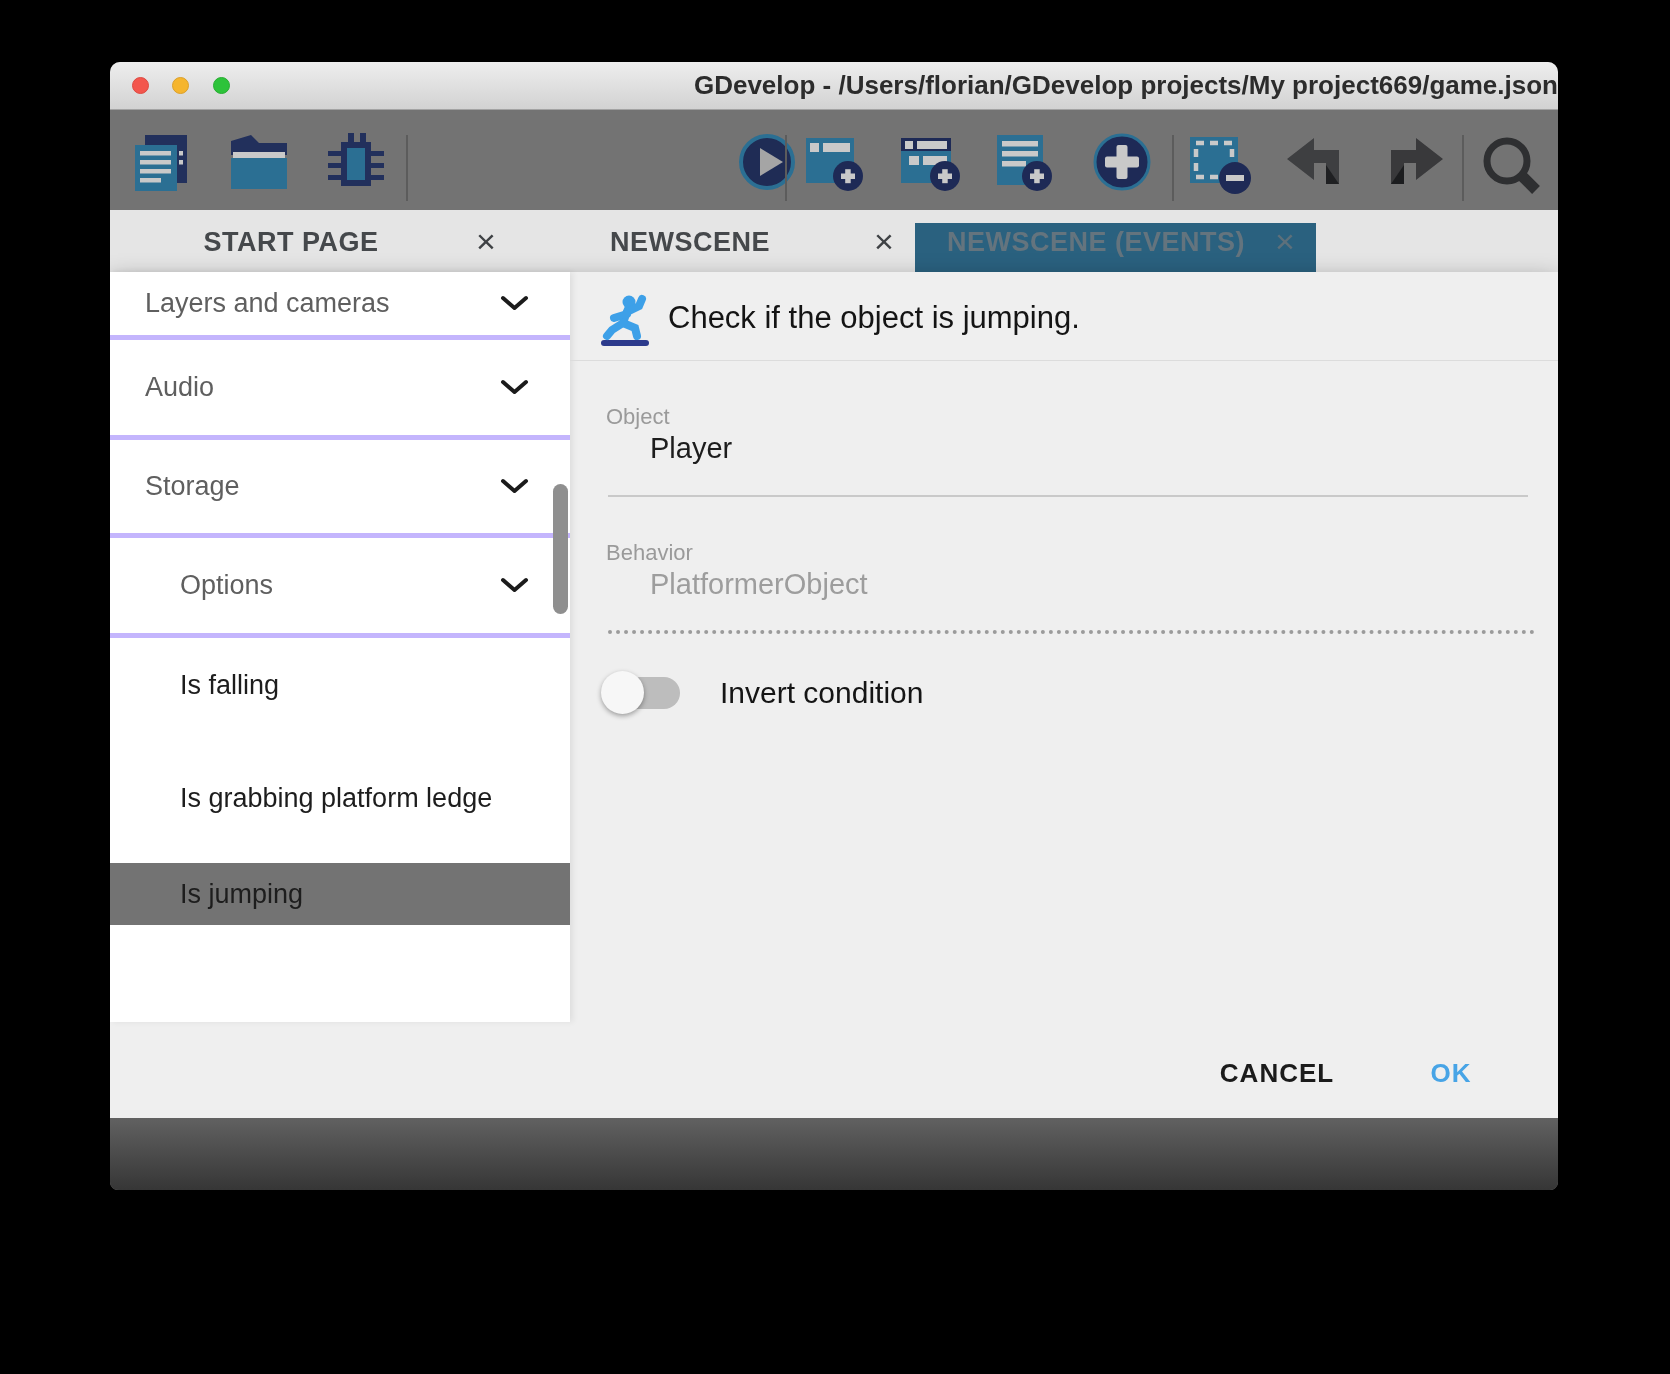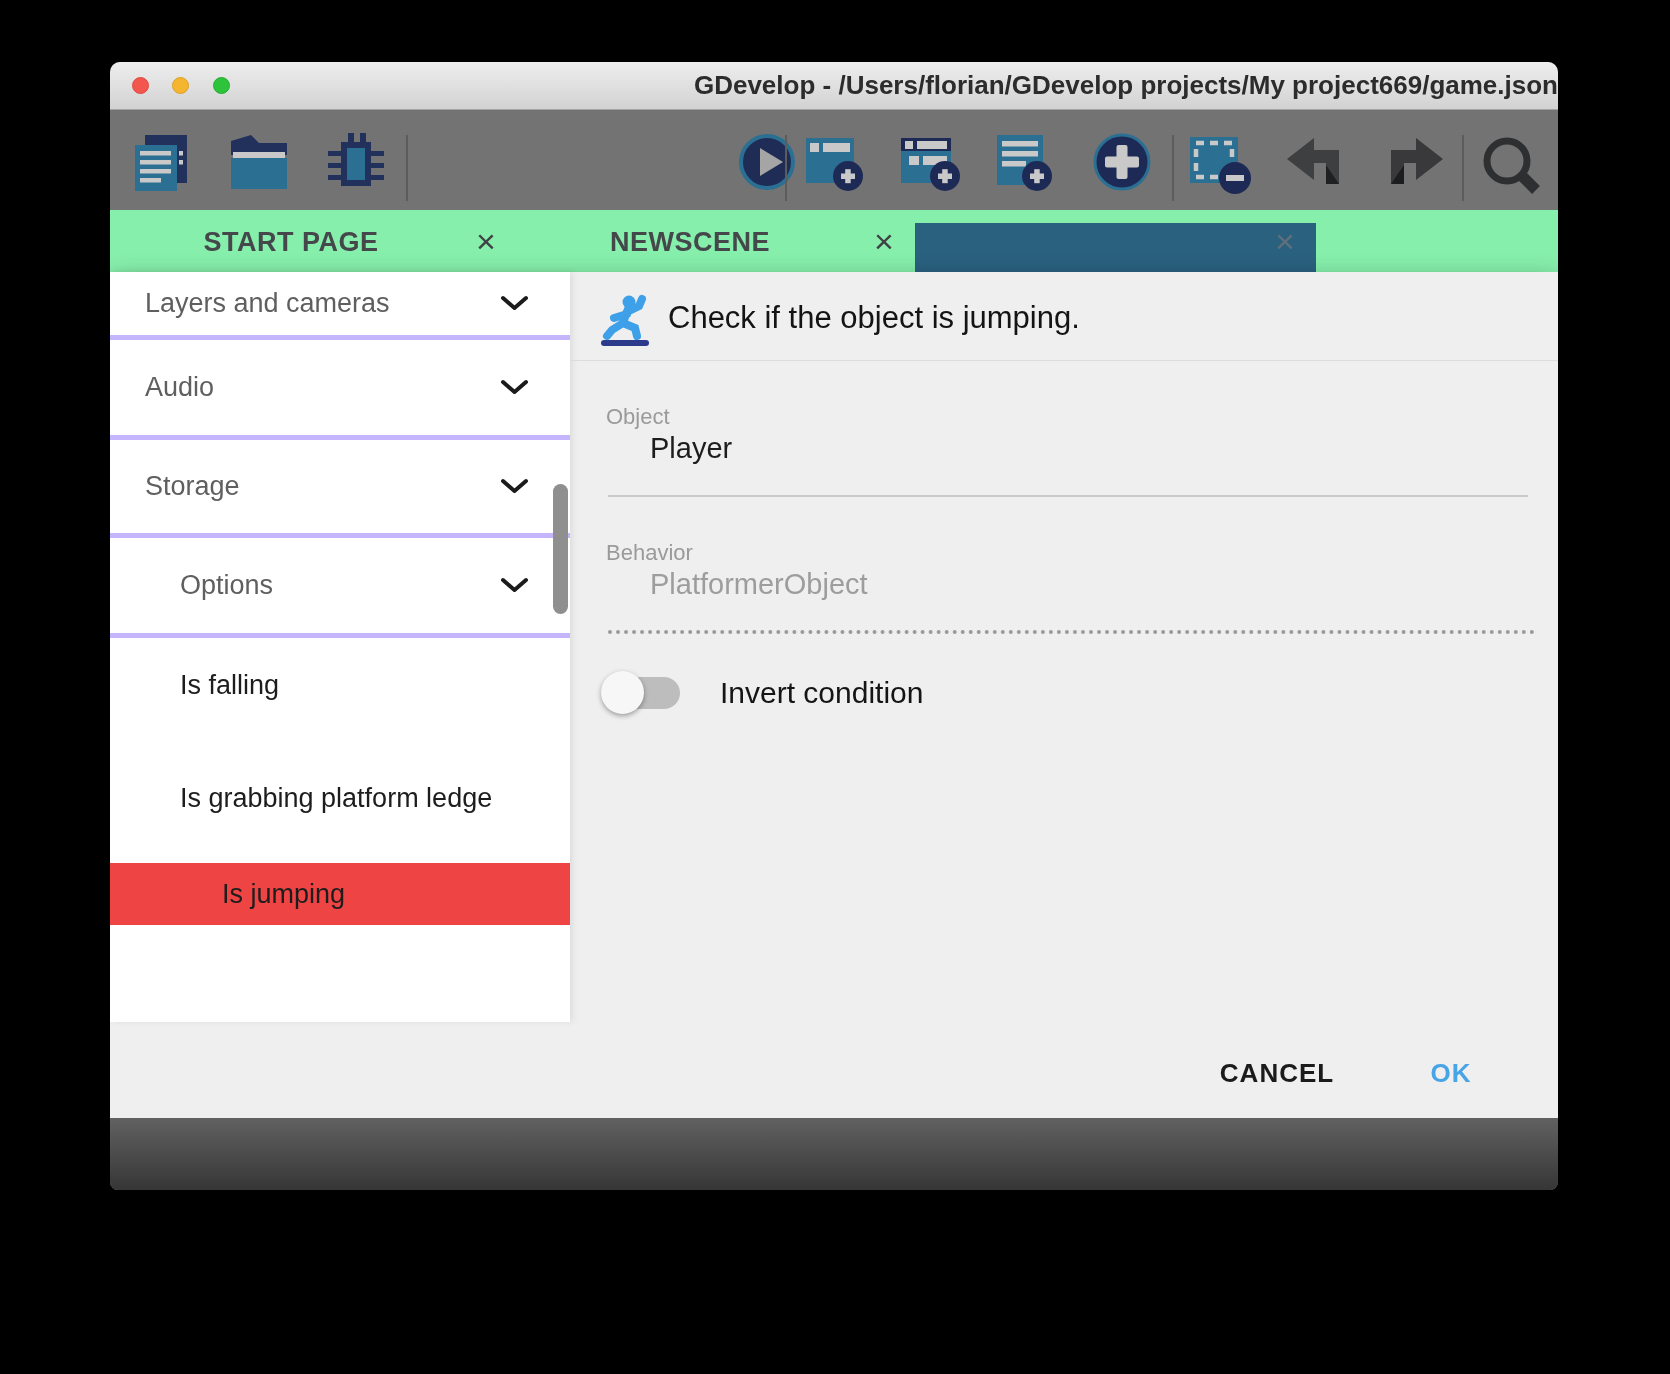--- a/index.html
+++ b/index.html
@@ -17,21 +17,21 @@
   .t-yel   { left:62px;  background:#f5b52e; border:1px solid #dba02a; }
   .t-grn   { left:103px; background:#2dc33a; border:1px solid #27ad31; }
   .win-title { line-height:47px; text-align:right; font-size:26px; font-weight:600; color:#2c2c2c; }
 
   
   .toolbar { position:relative; height:100px; background:#737373; }
   .tb-icon { position:absolute; top:23px; width:60px; height:60px; }
   .tb-div  { position:absolute; top:25px; height:66px; width:2px; background:#5c5c5c; }
 
   
-  .tabbar { position:relative; height:62px; background:#86efac; }
+  .tabbar { position:relative; height:62px; background:#e5e5e5; }
   .active-tab { position:absolute; left:805px; top:13px; width:401px; height:49px; background:#2a617f; }
   .tab-label { position:absolute; top:17px; font-size:27px; font-weight:700; letter-spacing:.5px;
     color:#45484b; transform:translateX(-50%); white-space:nowrap; }
   .tab-label.active { color:#64747e; }
   .tab-close { position:absolute; top:12px; font-size:34px; font-weight:400; color:#3f4245;
     transform:translateX(-50%); }
   .tab-close.active { color:#5c7widely; color:#5d707b; }
 
   
   .dialog { position:absolute; left:0; top:210px; width:1448px; height:846px;
@@ -41,21 +41,21 @@
   .sidebar { position:absolute; left:0; top:0; width:460px; height:750px; background:#ffffff;
     box-shadow:3px 0 6px rgba(0,0,0,.07); }
   .srow { position:relative; display:flex; align-items:center; padding-left:35px;
     font-size:27px; color:#5f5f5f; }
   .srow .chev { position:absolute; right:41px; }
   .b1 { border-bottom:5px solid #c4b5fd; }
   .sr1 { height:68px; }  .sr2 { height:100px; } .sr3 { height:98px; }
   .sr4 { height:97px; }  .sr5 { height:100px; padding-left:70px; }
   .sr6 { height:95px; padding-left:70px; color:#1d1d1d; }
   .sr7 { height:130px; padding-left:70px; color:#1d1d1d; line-height:35px; padding-right:60px; }
-  .sr8 { height:62px; padding-left:112px; color:#1d1d1d; background:#ef4444; }
+  .sr8 { height:62px; padding-left:70px; color:#1d1d1d; background:#737373; }
   .scroll-thumb { position:absolute; left:443px; top:212px; width:15px; height:130px;
     border-radius:8px; background:#8f8f8f; }
 
   
   .hdr-icon { position:absolute; left:488px; top:22px; }
   .dlg-title { position:absolute; left:558px; top:28px; font-size:31px; color:#141414; }
   .hdr-line { position:absolute; left:460px; right:0; top:88px; height:1px; background:#dcdcdc; }
 
   .fld-label { position:absolute; left:496px; font-size:22px; color:#9a9a9a; }
   .fld-value { position:absolute; left:496px; font-size:29px; color:#1d1d1d;margin-left:44px; }
@@ -211,20 +211,21 @@
       </svg>
     </div>
   </div>
 
   <div class="tabbar">
     <div class="active-tab"></div>
     <div class="tab-label" style="left:181px">START PAGE</div>
     <div class="tab-close" style="left:376px">×</div>
     <div class="tab-label" style="left:580px">NEWSCENE</div>
     <div class="tab-close" style="left:774px">×</div>
+    <div class="tab-label active" style="left:986px">NEWSCENE (EVENTS)</div>
     <div class="tab-close active" style="left:1175px">×</div>
   </div>
 
   <div class="dialog">
 
     <div class="sidebar">
       <div class="srow sr1 b1">
         <span>Layers and cameras</span>
         <span class="chev">
           <svg width="29" height="17" viewBox="0 0 29 17">

